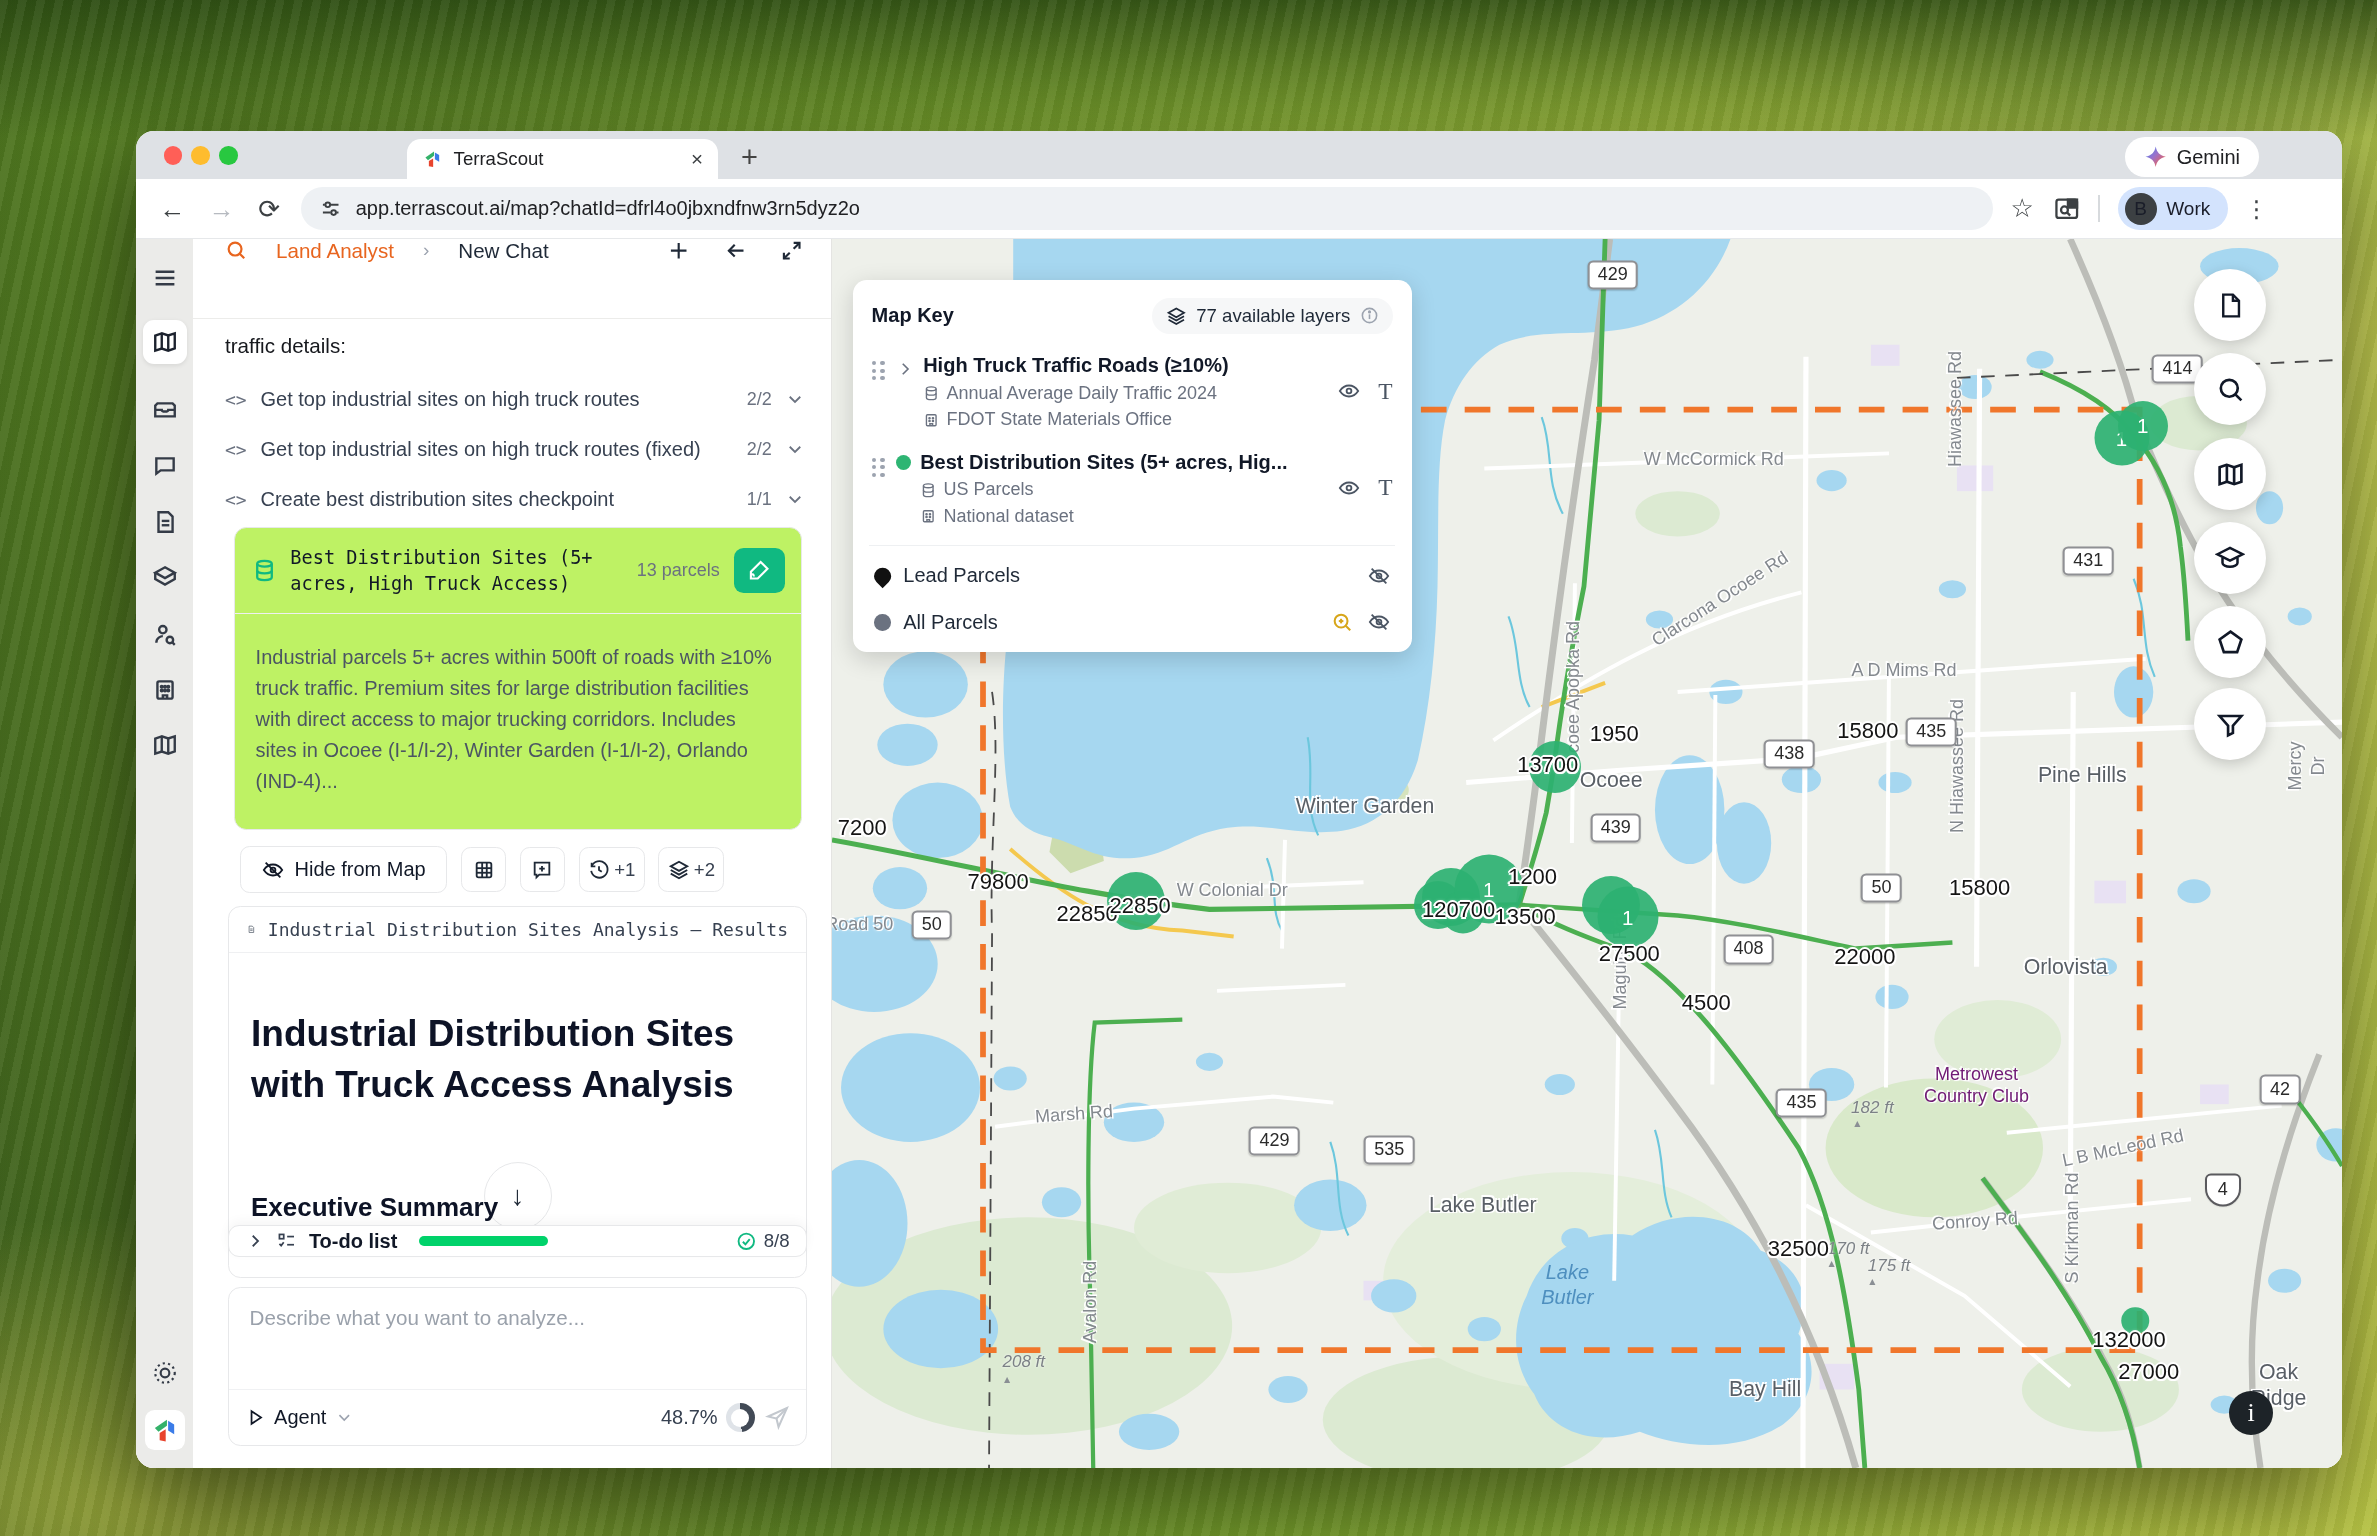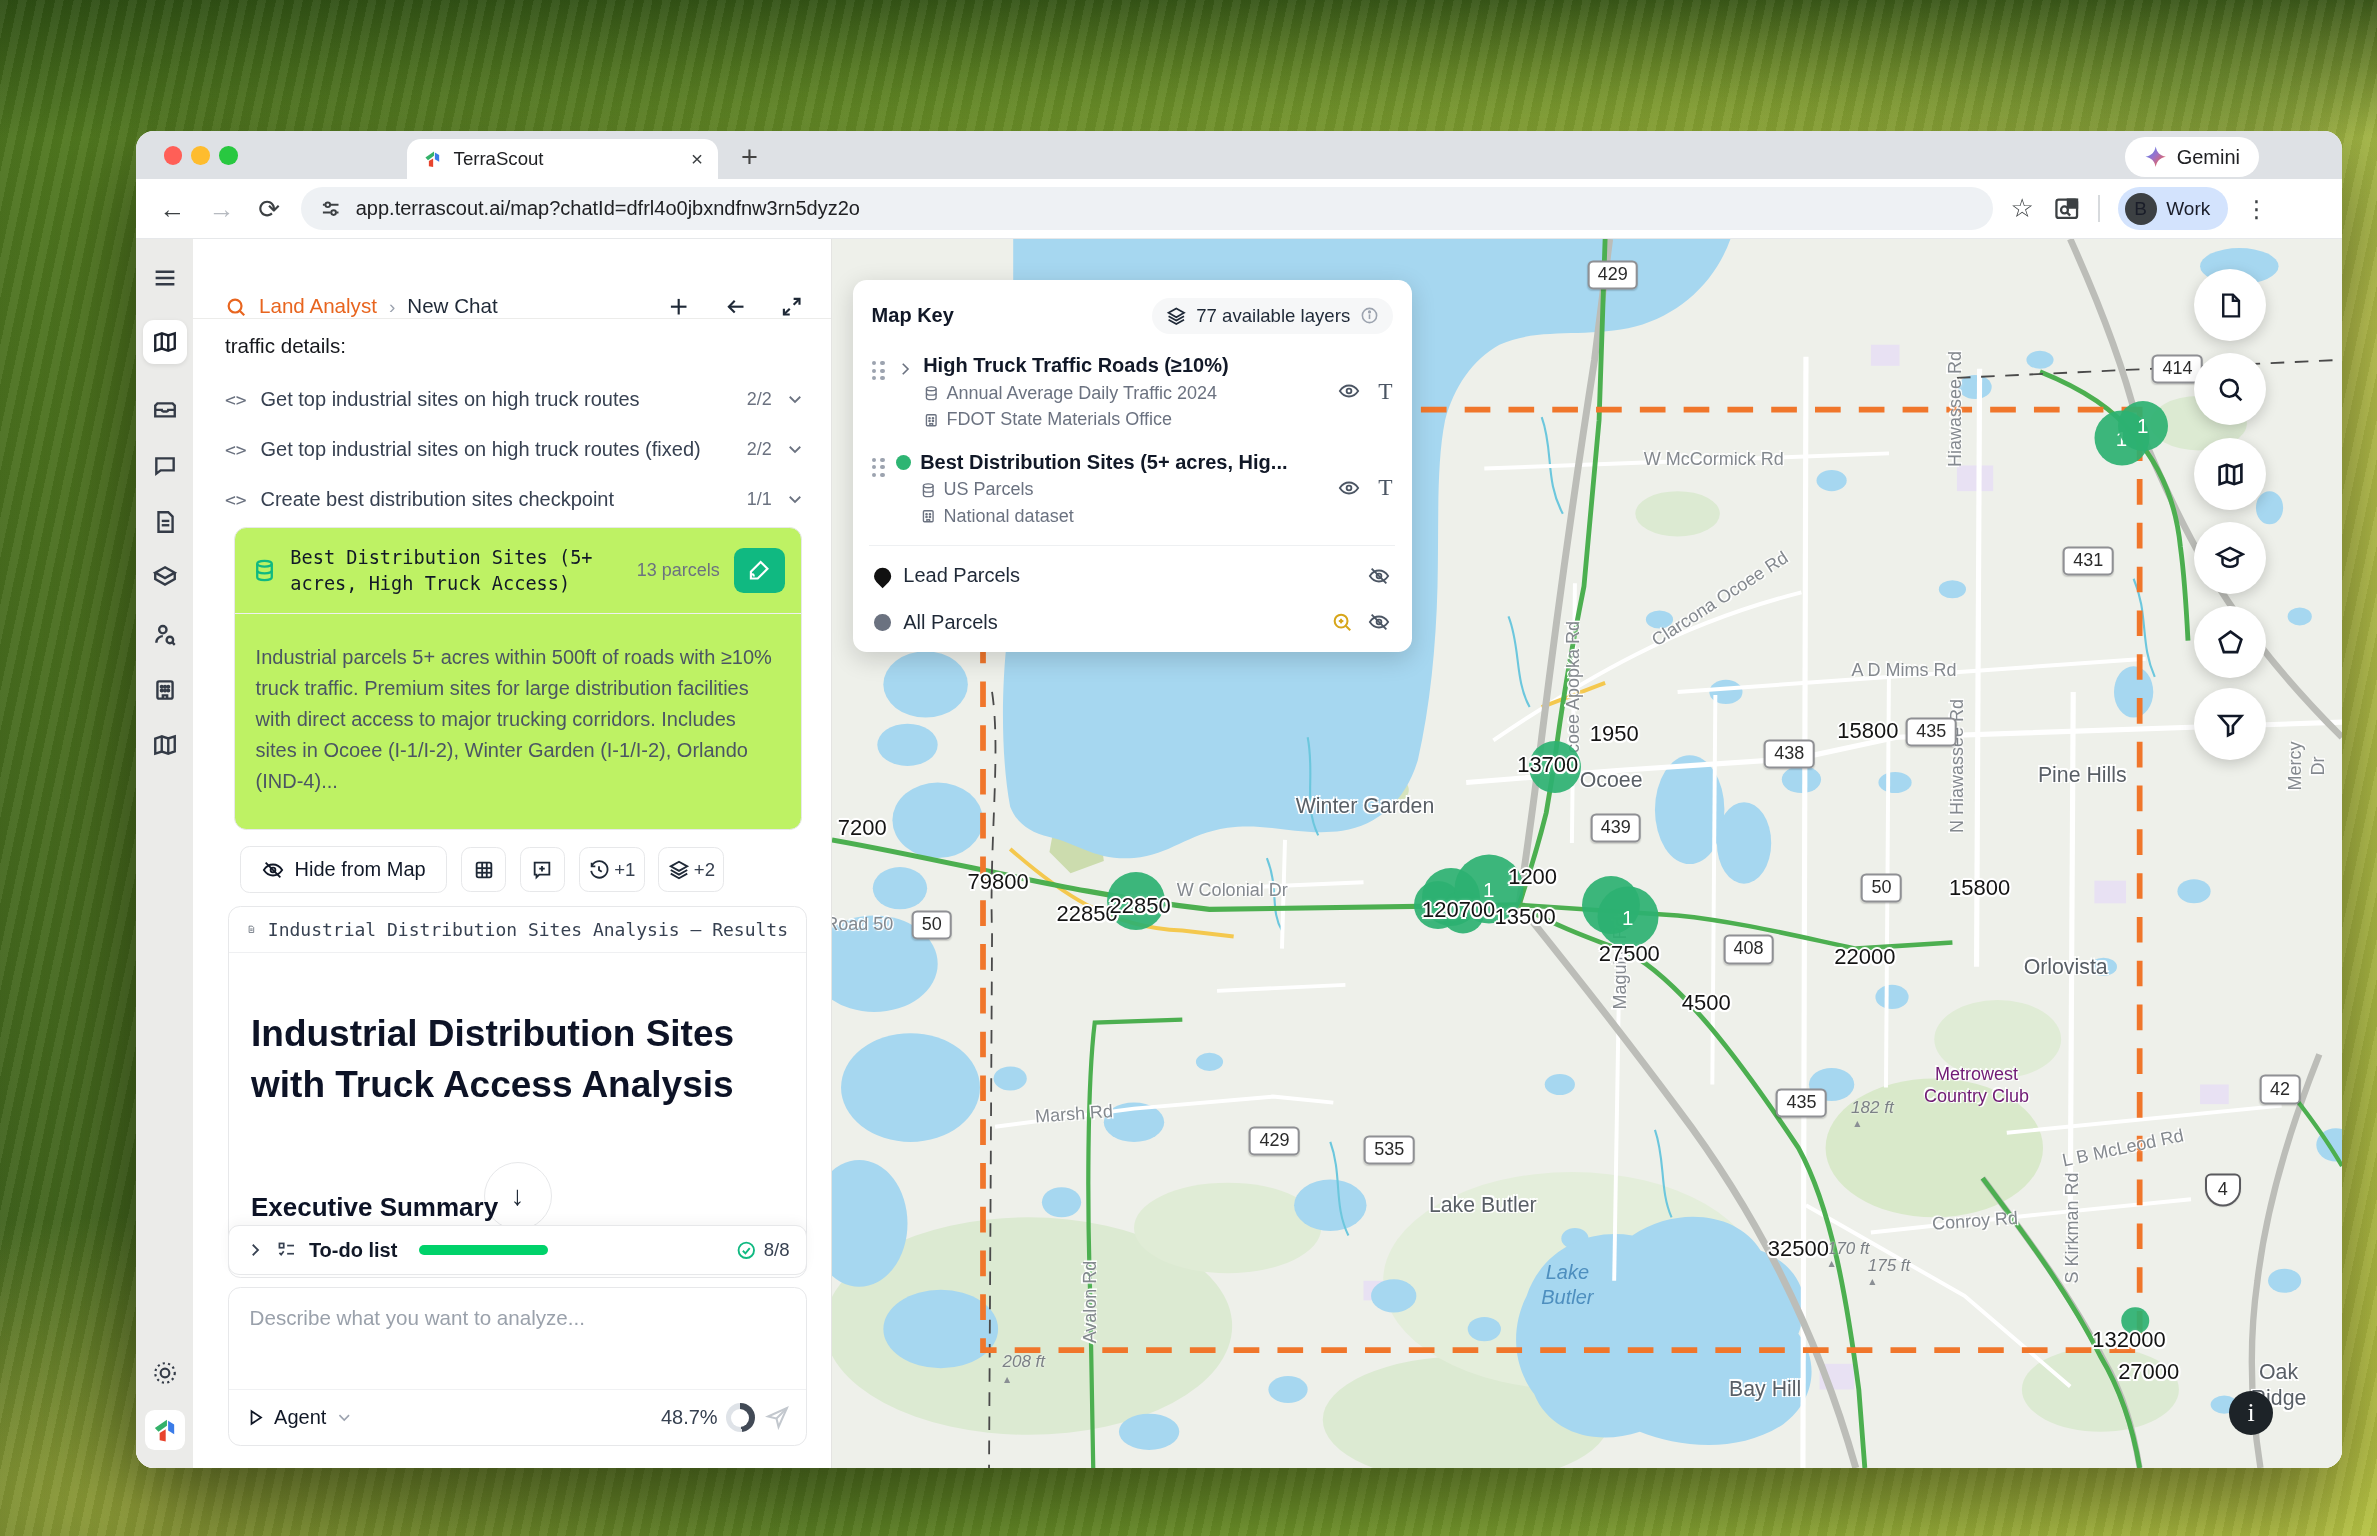--- a/index.html
+++ b/index.html
@@ -43,21 +43,21 @@
   .kebab{margin:0 20.6px 0 16.5px;font-size:23.4px;color:#3c4043;letter-spacing:0;}
   
   .content{position:relative;height:1229px;display:flex;background:#fff;}
   .rail{width:57px;background:#ebebe9;position:relative;flex:none;}
   .rl{position:absolute;left:50%;transform:translate(-50%,-50%);display:flex;align-items:center;justify-content:center;}
   .rl.active{width:44px;height:44px;background:#fff;border-radius:11px;box-shadow:0 1.4px 4.1px rgba(0,0,0,.08);}
   .logo-sq{width:40px;height:40px;background:#fff;border-radius:9.6px;display:flex;align-items:center;justify-content:center;}
   
   .chat{width:638px;flex:none;position:relative;background:#fff;border-right:0.7px solid #e4e4e2;overflow:hidden;}
   .chat-header{position:absolute;left:0;top:0;right:0;height:80px;border-bottom:0.7px solid #ececea;
-    display:flex;align-items:flex-end;padding:0 27.5px 0 32px;box-sizing:border-box;gap:12px;}
+    display:flex;align-items:flex-start;padding:0 27.5px 0 32px;box-sizing:border-box;gap:29px;}
   .bc-agent{color:#e8651f;font-size:20.6px;font-weight:500;}
   .bc-sep{color:#9ca3af;font-size:19px;}
   .bc-page{color:#1f2937;font-size:20.6px;}
   .hdr-icons{margin-left:auto;display:flex;gap:33px;align-items:center;}
   .intro{position:absolute;left:32px;top:95px;font-size:20.6px;color:#16181d;}
   .steps{position:absolute;left:0;top:135px;right:0;}
   .step{height:50px;display:flex;align-items:center;padding:0 27.5px 0 32px;gap:13.8px;}
   .code{font-family:"DejaVu Sans Mono",monospace;font-size:18px;color:#6b7280;}
   .slabel{font-size:20px;color:#374151;flex:1;white-space:nowrap;overflow:hidden;text-overflow:ellipsis;}
   .scount{font-size:18px;color:#6b7280;}
@@ -75,21 +75,21 @@
     font-size:18.6px;color:#374151;}
   .results{position:absolute;left:35px;top:667px;width:579px;height:372px;border:1.4px solid #e7e8ea;border-radius:12.4px;
     background:#fff;box-sizing:border-box;overflow:hidden;}
   .res-head{height:45px;display:flex;align-items:center;gap:12.4px;padding:0 18px;border-bottom:1.4px solid #eff0f2;}
   .res-title{font-family:"DejaVu Sans Mono",monospace;font-size:18px;color:#374151;white-space:nowrap;}
   .res-body{padding:55px 22px 0;}
   .h1{font-size:37px;font-weight:700;color:#0d1326;line-height:1.38;}
   .scrollbtn{position:absolute;left:50%;transform:translateX(-50%);top:255px;width:66px;height:66px;border-radius:50%;
     background:#fff;border:1.4px solid #e7e8ea;display:flex;align-items:center;justify-content:center;font-size:27.5px;color:#1f2937;}
   .h2{position:absolute;left:22px;top:285px;font-size:26px;font-weight:700;color:#0d1326;}
-  .todo{position:absolute;left:35px;top:986px;width:579px;height:50px;background:#fff;border:1.4px solid #e7e8ea;border-radius:11px;
+  .todo{position:absolute;left:35px;top:986px;width:579px;height:32px;background:#fff;border:1.4px solid #e7e8ea;border-radius:11px;
     box-sizing:border-box;display:flex;align-items:center;gap:12.4px;padding:0 16.5px;box-shadow:0 -4.1px 11px rgba(0,0,0,.04);z-index:3;}
   .todo-label{font-size:20px;font-weight:600;color:#111827;}
   .tbar{width:129px;height:10.3px;border-radius:5.5px;background:#00d26a;margin-left:9.6px;}
   .todo-right{margin-left:auto;display:flex;align-items:center;gap:6.9px;font-size:18.6px;color:#374151;}
   .composer{position:absolute;left:35px;top:1048px;width:579px;height:159px;border:1.4px solid #e7e8ea;border-radius:12.4px;
     background:#fff;box-sizing:border-box;z-index:2;}
   .ph{padding:18px 20.6px;font-size:20.6px;color:#9aa1ab;}
   .comp-bot{position:absolute;left:0;right:0;bottom:0;height:55px;border-top:1.4px solid #f0f1f3;
     display:flex;align-items:center;padding:0 16.5px;gap:9.6px;}
   .agent{display:flex;align-items:center;gap:9.6px;font-size:20px;color:#111827;font-weight:500;}

